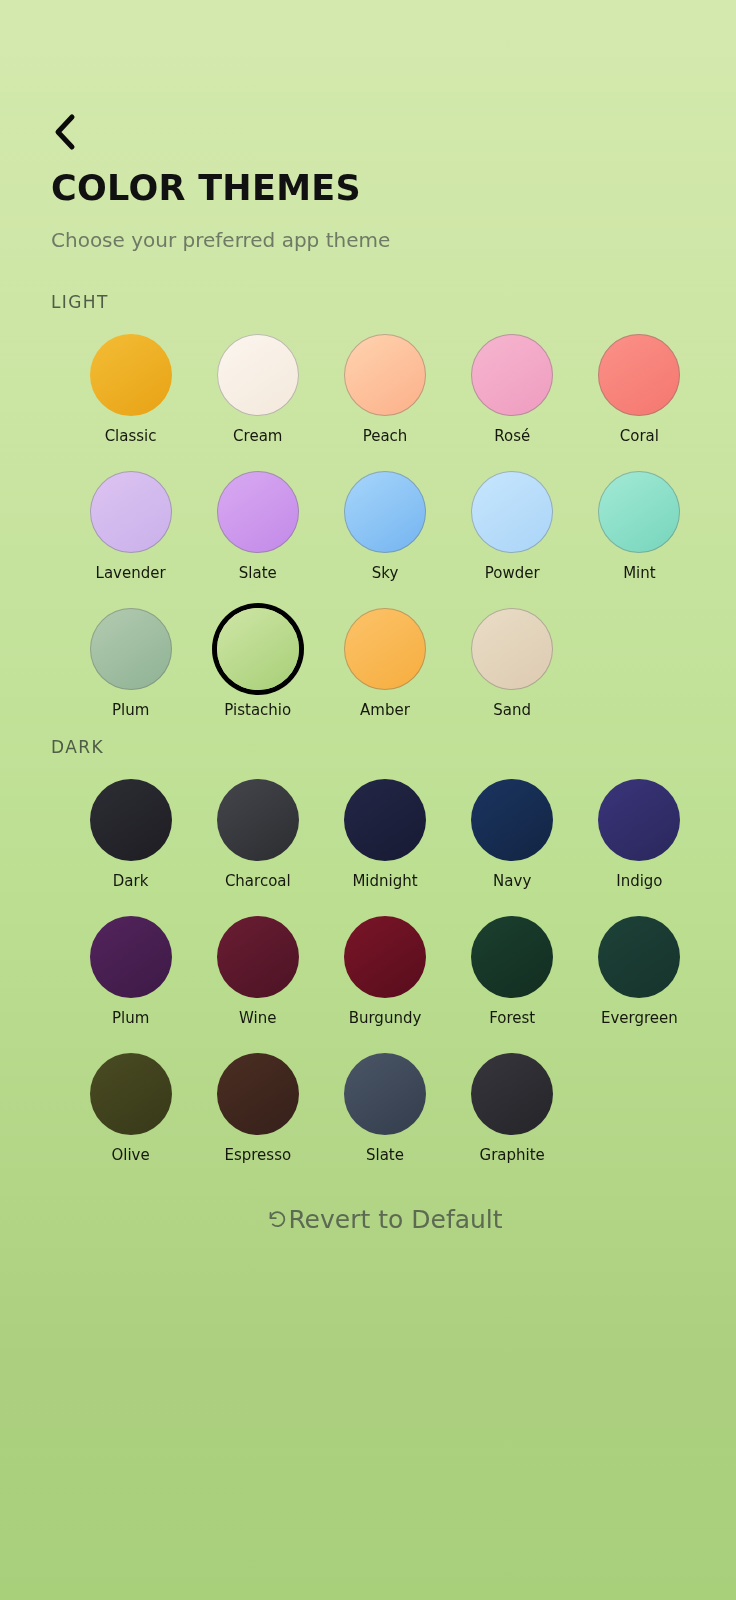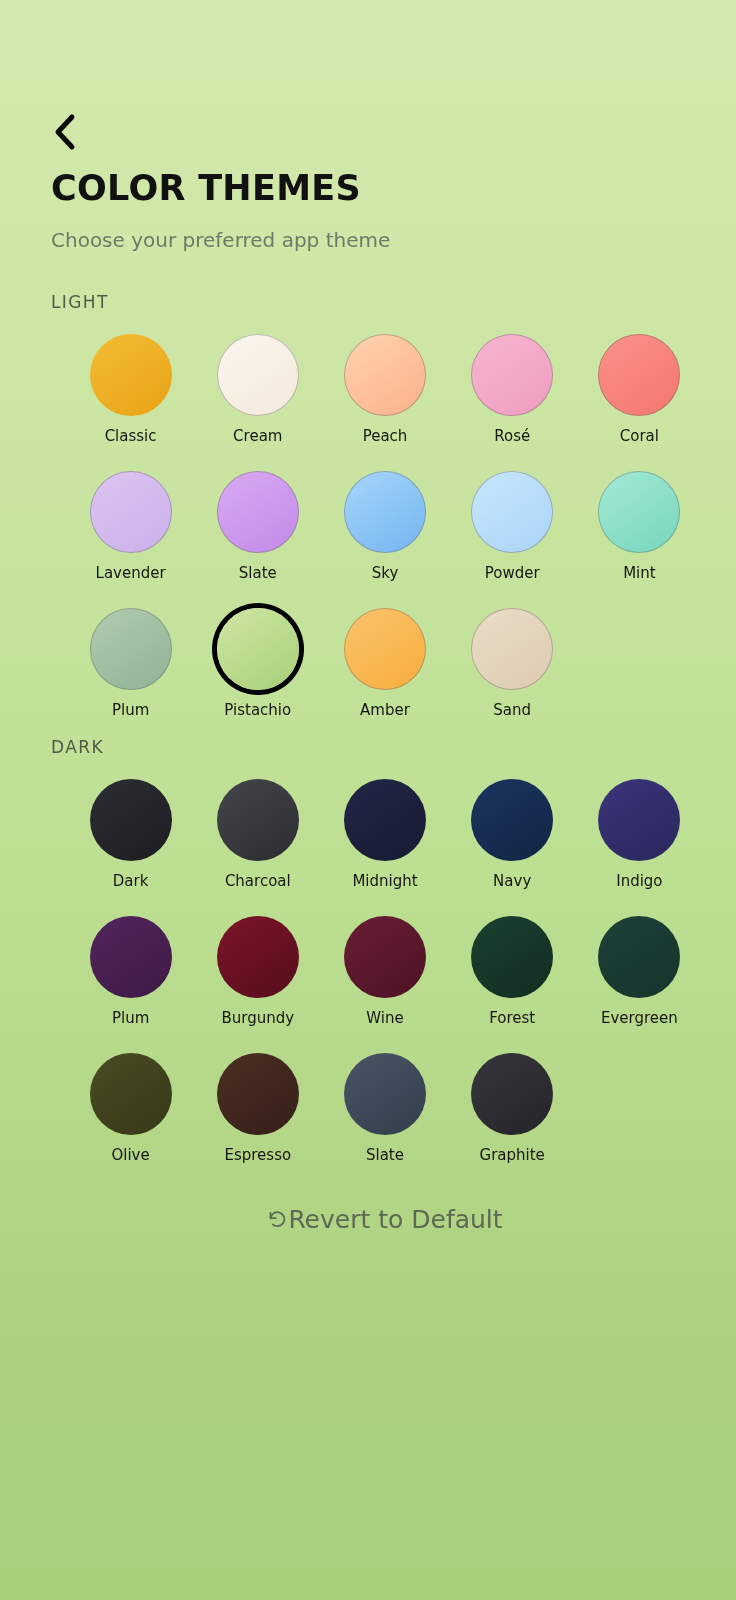--- a/index.html
+++ b/index.html
@@ -226,26 +226,26 @@
         </div>
         <div class="swatch-cell">
           <div class="swatch-dot" style="background: linear-gradient(145deg, rgb(58, 53, 122) 0%, rgb(42, 39, 92) 100%);"></div>
           <div class="swatch-label">Indigo</div>
         </div>
         <div class="swatch-cell">
           <div class="swatch-dot" style="background: linear-gradient(145deg, rgb(83, 36, 93) 0%, rgb(61, 26, 69) 100%);"></div>
           <div class="swatch-label">Plum</div>
         </div>
         <div class="swatch-cell">
+          <div class="swatch-dot" style="background: linear-gradient(145deg, rgb(106, 29, 51) 0%, rgb(76, 19, 36) 100%);"></div>
+          <div class="swatch-label">Wine</div>
+        </div>
+        <div class="swatch-cell">
           <div class="swatch-dot" style="background: linear-gradient(145deg, rgb(122, 21, 40) 0%, rgb(87, 13, 28) 100%);"></div>
           <div class="swatch-label">Burgundy</div>
-        </div>
-        <div class="swatch-cell">
-          <div class="swatch-dot" style="background: linear-gradient(145deg, rgb(106, 29, 51) 0%, rgb(76, 19, 36) 100%);"></div>
-          <div class="swatch-label">Wine</div>
         </div>
         <div class="swatch-cell">
           <div class="swatch-dot" style="background: linear-gradient(145deg, rgb(27, 64, 47) 0%, rgb(18, 45, 33) 100%);"></div>
           <div class="swatch-label">Forest</div>
         </div>
         <div class="swatch-cell">
           <div class="swatch-dot" style="background: linear-gradient(145deg, rgb(29, 65, 56) 0%, rgb(22, 52, 44) 100%);"></div>
           <div class="swatch-label">Evergreen</div>
         </div>
         <div class="swatch-cell">

